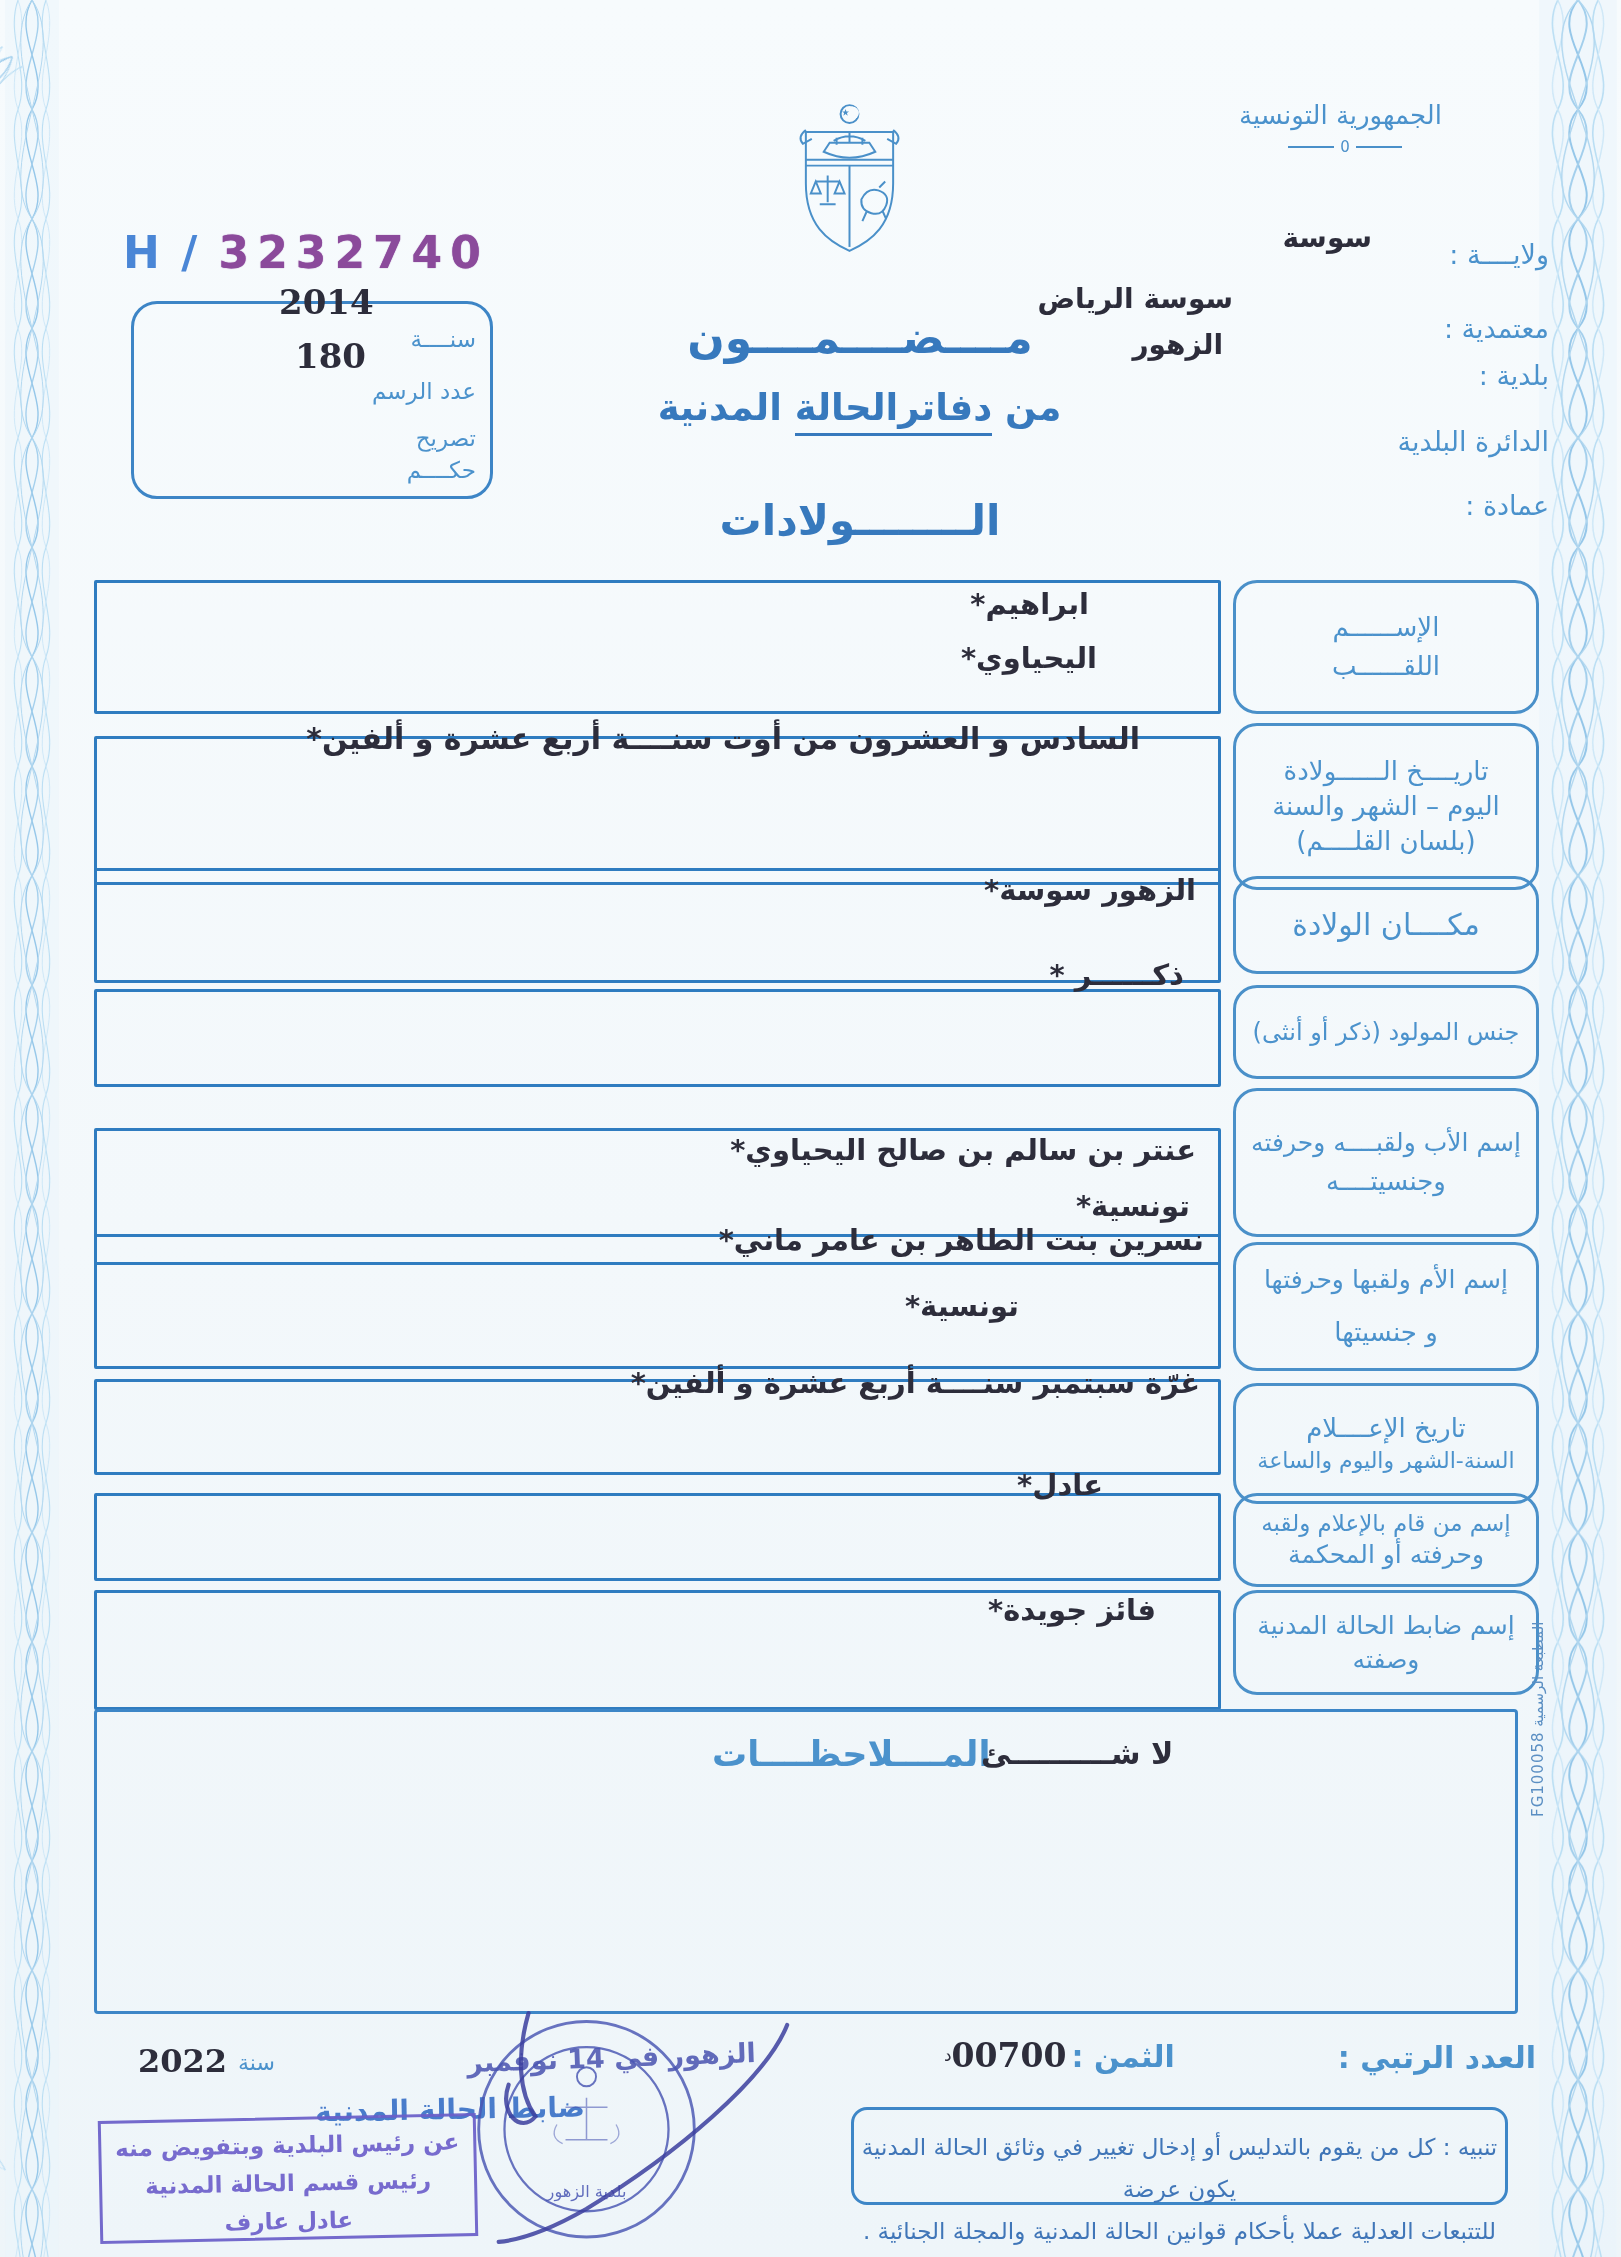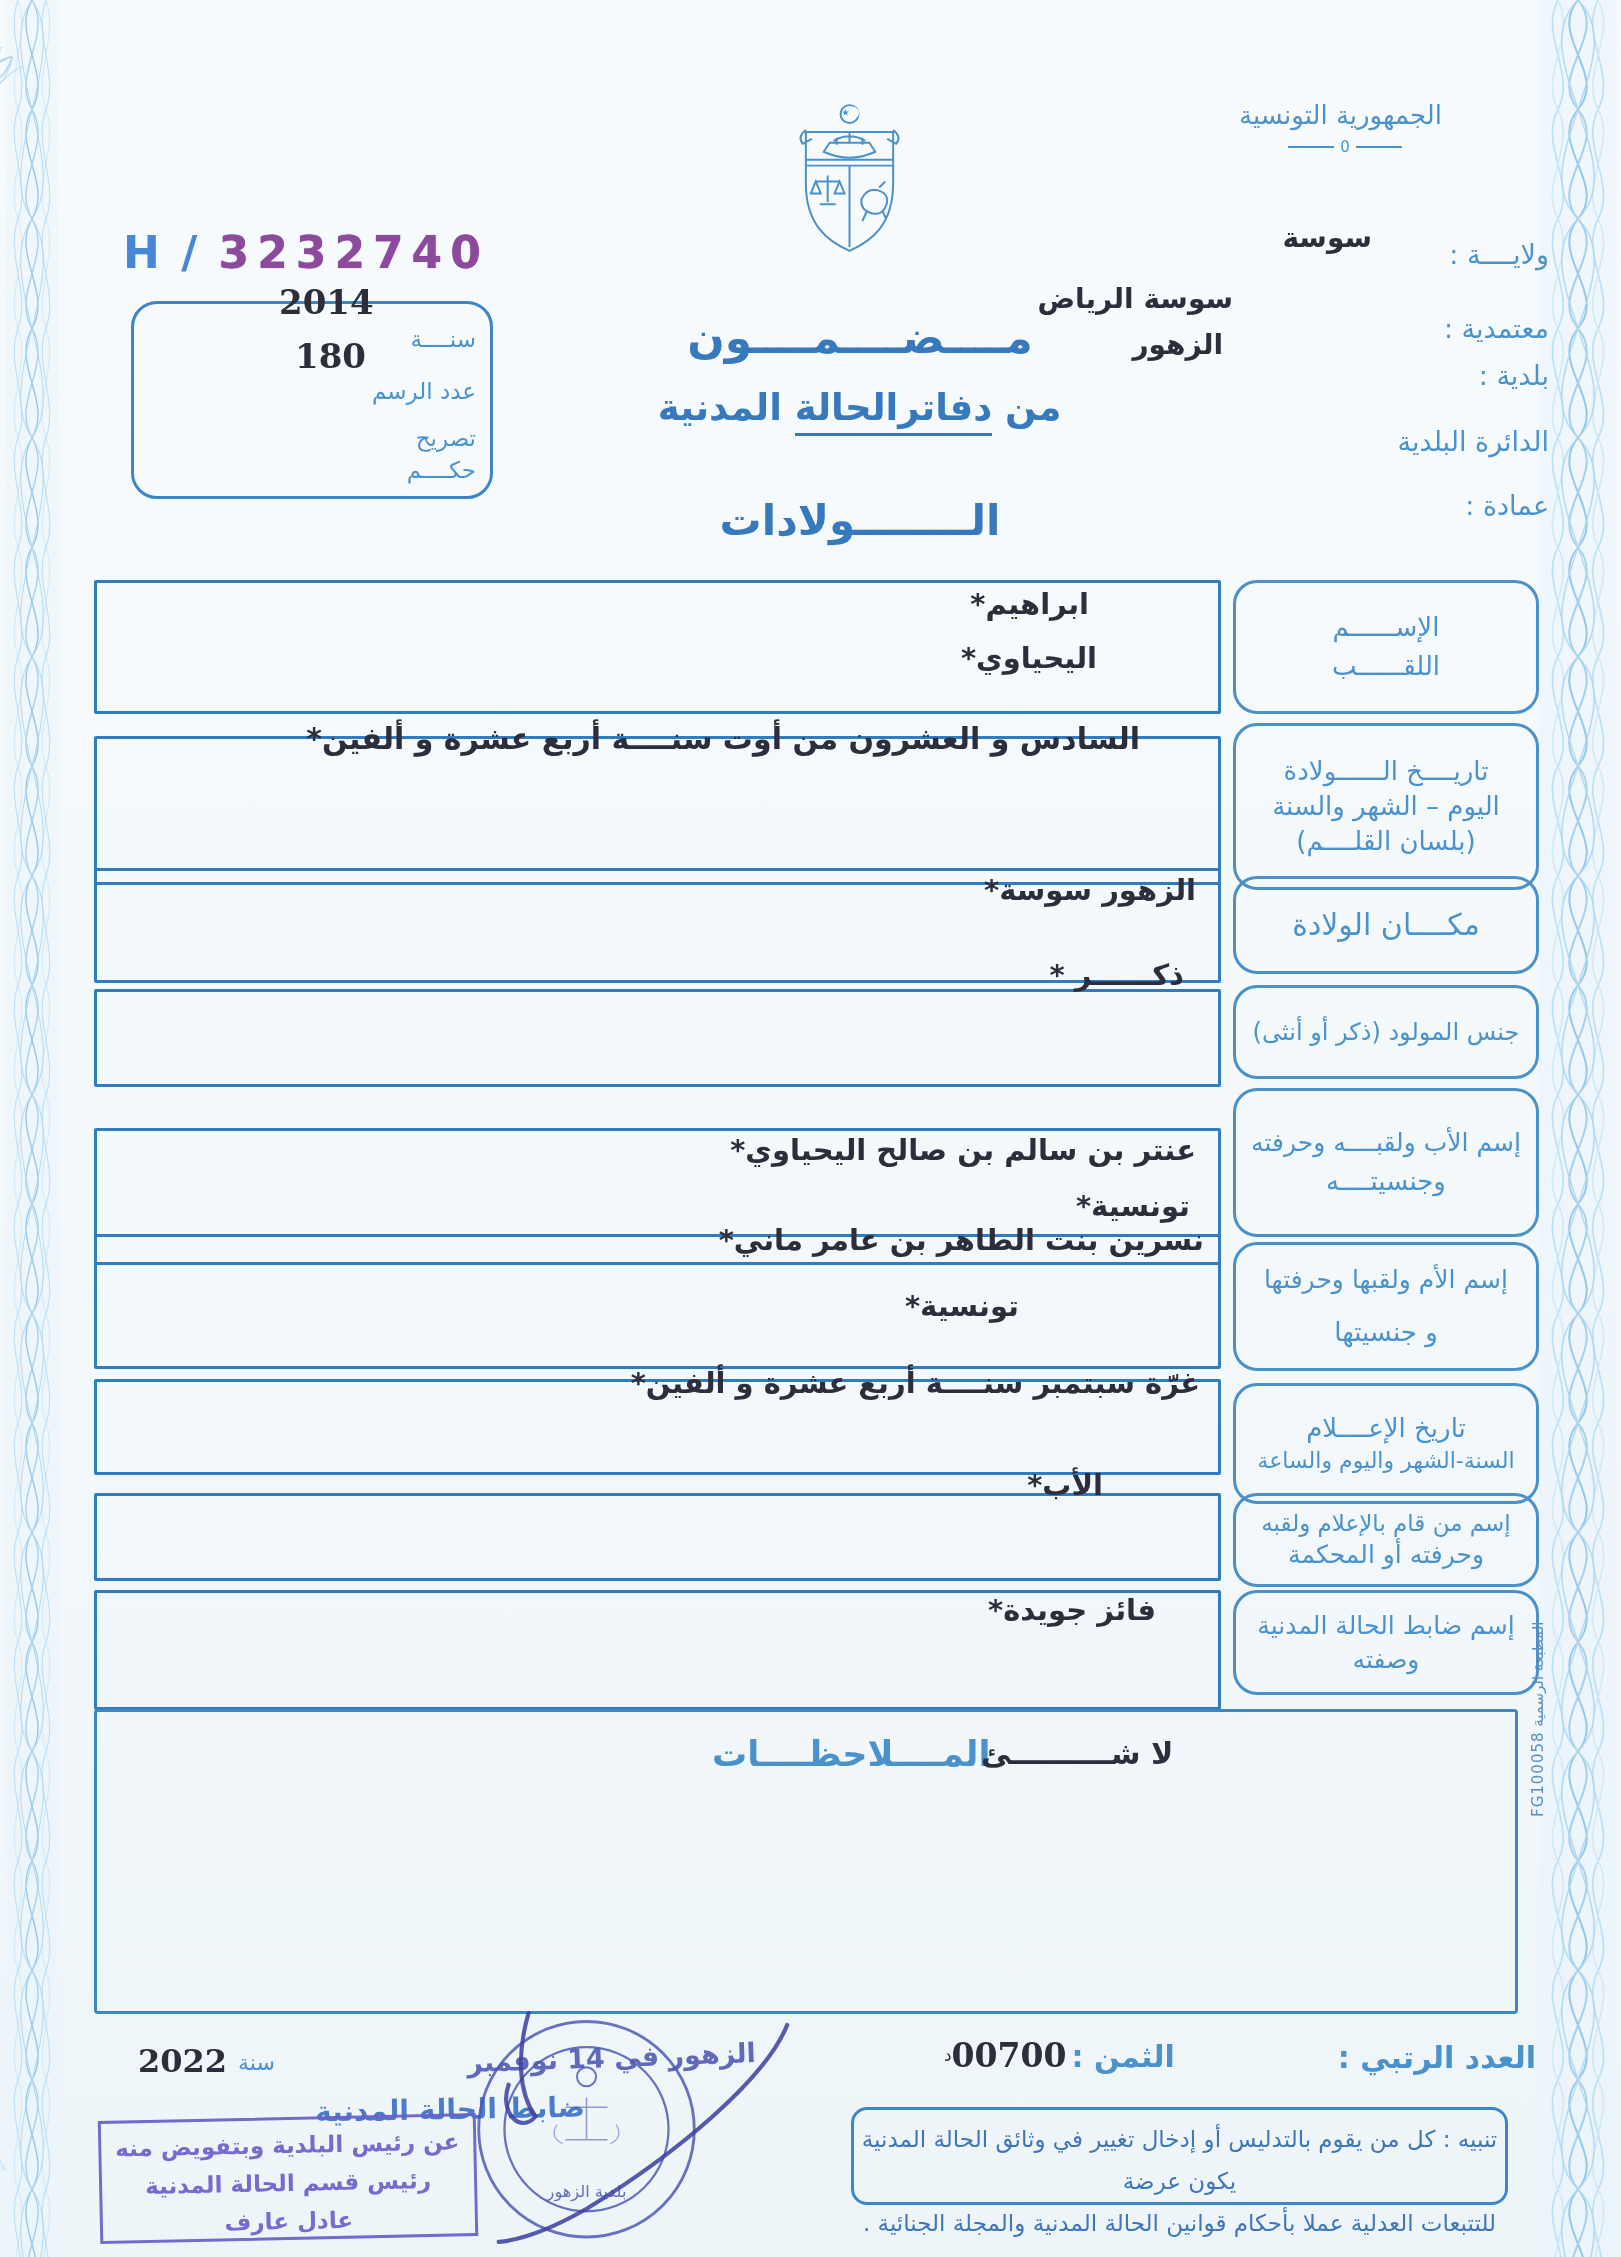--- a/index.html
+++ b/index.html
@@ -38,21 +38,21 @@
   
   .remarks{border:3px solid #3d86c7; border-radius:4px;}
   .remarks-title{font-size:35px; font-weight:bold; color:#4b92cc; white-space:nowrap;}
   .remarks-val{font-size:30px; font-weight:bold; color:#2d2d3b; white-space:nowrap;}
   .printer-mark{writing-mode:vertical-rl; transform:rotate(180deg); font-size:15px; color:#5b8fc3; letter-spacing:1px; white-space:nowrap;}
   
   .foot-label{font-size:30px; font-weight:bold; color:#4b92cc; white-space:nowrap;}
   .price-val{font-size:33px; font-weight:bold; color:#2d2d3b;}
   .price-cur{font-size:17px; color:#2d2d3b; vertical-align:super;}
   .notice{border:3px solid #3d86c7; border-radius:16px; text-align:center; color:#4076b8;
-          font-size:23px; line-height:42px; padding-top:8px; box-sizing:border-box; font-weight:500;}
+          font-size:23px; line-height:42px; padding-top:16px; box-sizing:border-box; font-weight:500;}
   .datestamp{font-size:27px; font-weight:bold; color:#4e57b2; transform:rotate(-2deg); white-space:nowrap; opacity:.88;}
   .officer{font-size:28px; font-weight:bold; color:#3b72c8; transform:rotate(-1deg); white-space:nowrap; opacity:.92;}
   .delstamp{border:3.5px solid #6a5fc9; transform:rotate(-1.2deg); color:#6d60cb; font-weight:bold;
             text-align:center; font-size:23px; line-height:38px; padding-top:6px; box-sizing:border-box; opacity:.92;}
 </style>
 </head>
 <body>
 
 <div class="page">
 
@@ -201,21 +201,21 @@
 
   <div class="vbox" style="top:1379px;height:96px">
     <span class="val" style="right:18px;top:-16px">غرّة سبتمبر سنــــة أربع عشرة و ألفين*</span>
   </div>
   <div class="lbox" style="top:1383px;height:121px;gap:4px">
     <span class="lbl">تاريخ الإعــــلام</span>
     <span class="lbl" style="font-size:22px">السنة-الشهر واليوم والساعة</span>
   </div>
 
   <div class="vbox" style="top:1493px;height:88px">
-    <span class="val" style="right:115px;top:-28px">الأب*</span>
+    <span class="val" style="right:115px;top:-28px">عادل*</span>
   </div>
   <div class="lbox" style="top:1493px;height:94px;gap:2px">
     <span class="lbl" style="font-size:23px">إسم من قام بالإعلام ولقبه</span>
     <span class="lbl" style="font-size:25px">وحرفته أو المحكمة</span>
   </div>
 
   <div class="vbox" style="top:1590px;height:120px">
     <span class="val" style="right:62px;top:0px">فائز جويدة*</span>
   </div>
   <div class="lbox" style="top:1590px;height:105px;gap:4px">

